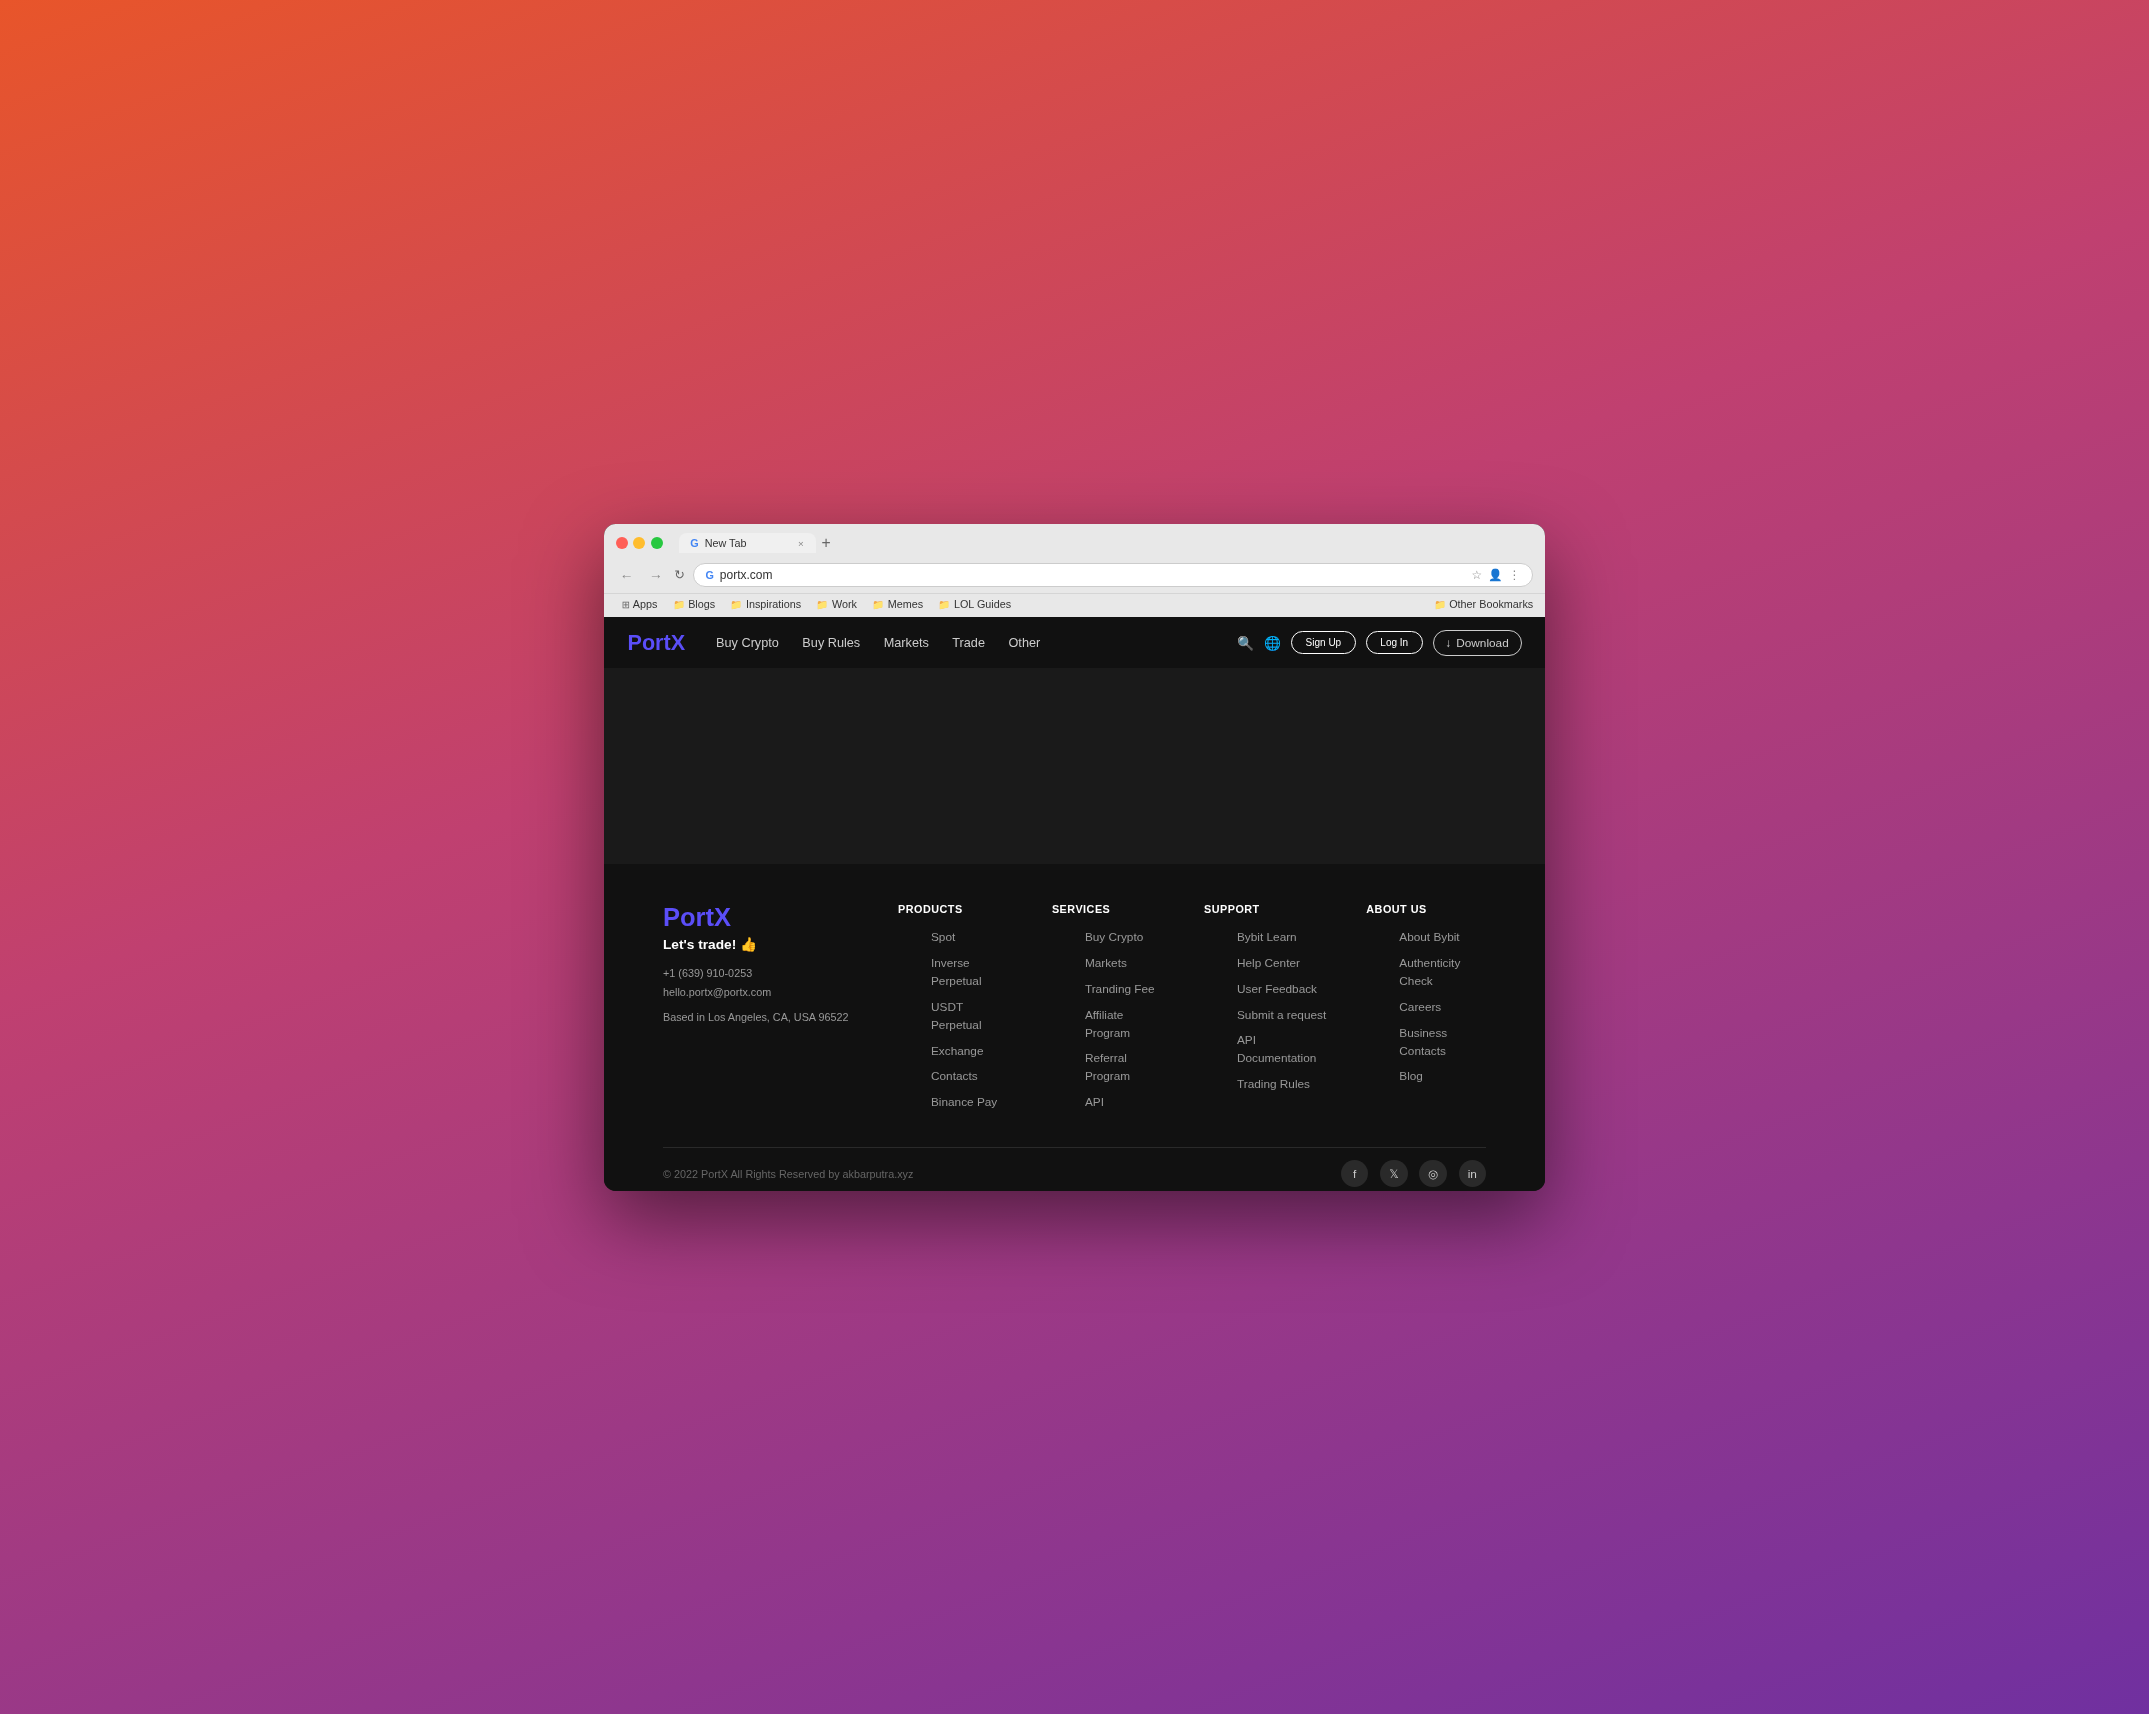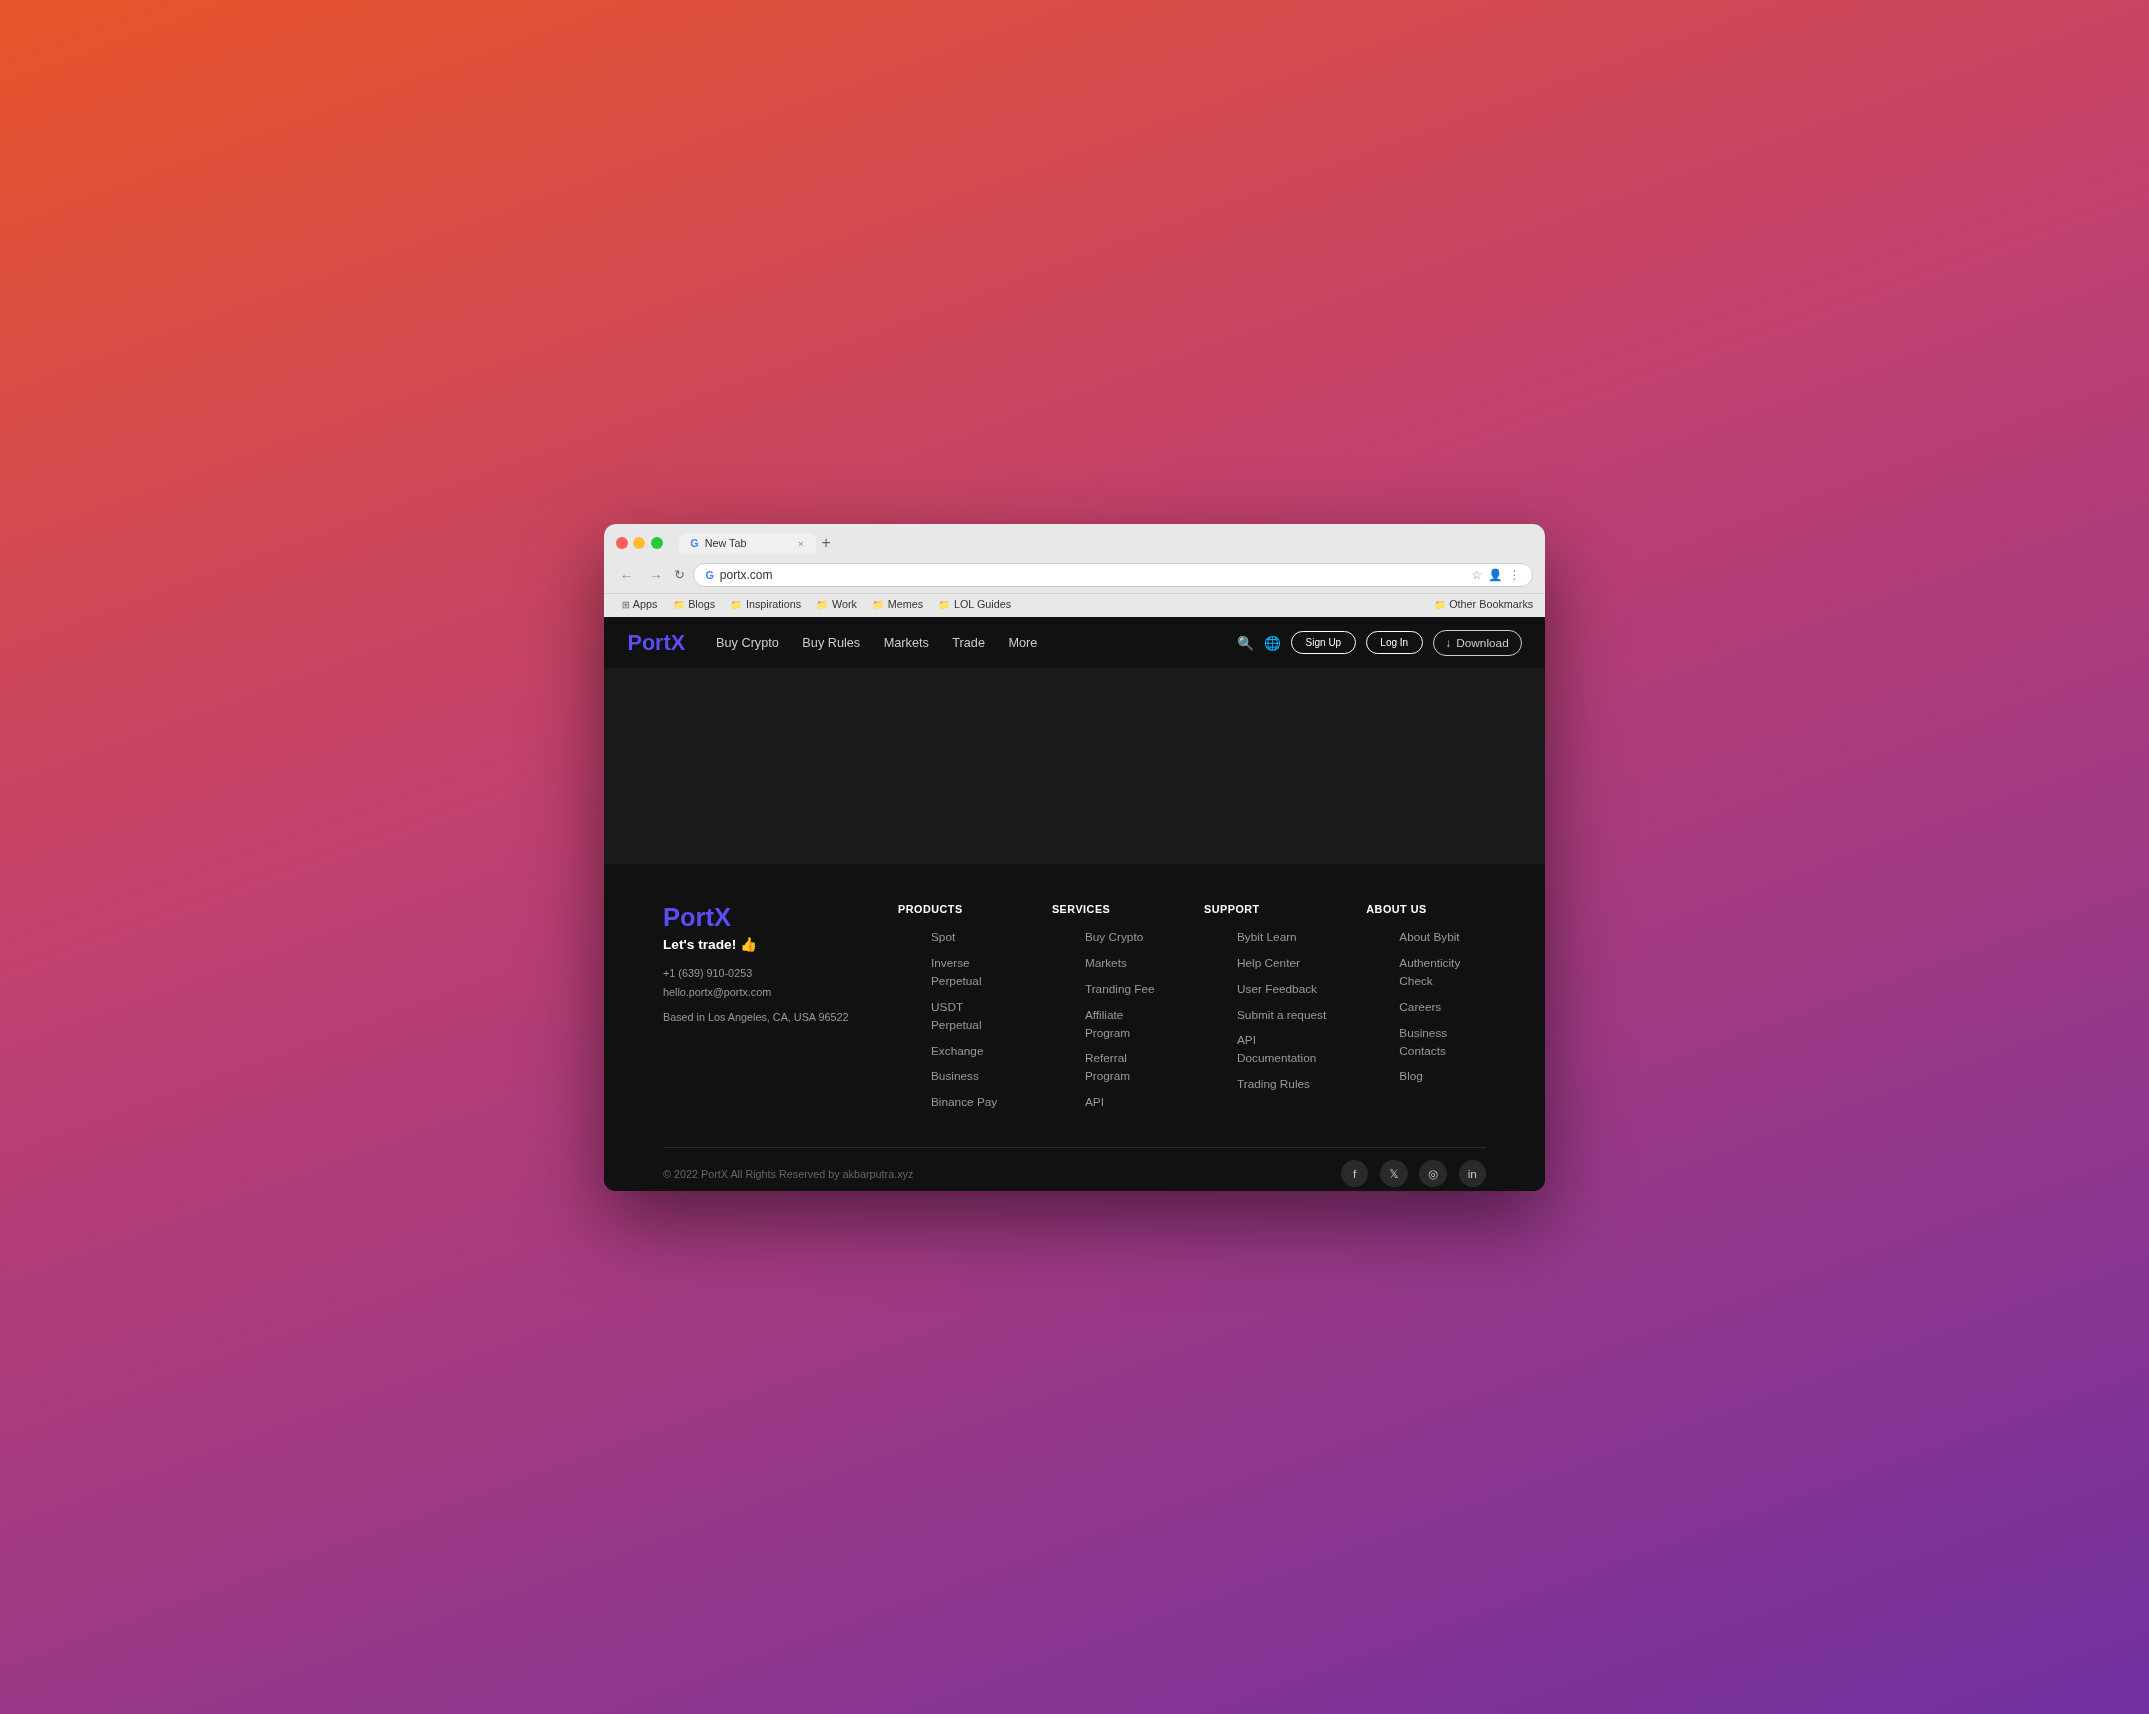--- a/index.html
+++ b/index.html
@@ -457,21 +457,21 @@
 
     <nav class="site-nav">
       <div class="logo">
         <span>Port</span><span>X</span>
       </div>
       <div class="nav-links">
         <a class="nav-link">Buy Crypto</a>
         <a class="nav-link">Buy Rules</a>
         <a class="nav-link">Markets</a>
         <a class="nav-link">Trade</a>
-        <a class="nav-link">More</a>
+        <a class="nav-link">Other</a>
       </div>
       <div class="nav-actions">
         <button class="nav-icon-btn">🔍</button>
         <button class="nav-icon-btn">🌐</button>
         <button class="btn-outline">Sign Up</button>
         <button class="btn-outline">Log In</button>
         <button class="btn-download">
           <span>↓</span>
           <span>Download</span>
         </button>
@@ -495,21 +495,21 @@
 
         <div class="footer-cols">
 
           <div class="footer-col">
             <h4>PRODUCTS</h4>
             <ul>
               <li><a>Spot</a></li>
               <li><a>Inverse Perpetual</a></li>
               <li><a>USDT Perpetual</a></li>
               <li><a>Exchange</a></li>
-              <li><a>Business</a></li>
+              <li><a>Contacts</a></li>
               <li><a>Binance Pay</a></li>
             </ul>
           </div>
 
           <div class="footer-col">
             <h4>SERVICES</h4>
             <ul>
               <li><a>Buy Crypto</a></li>
               <li><a>Markets</a></li>
               <li><a>Tranding Fee</a></li>

